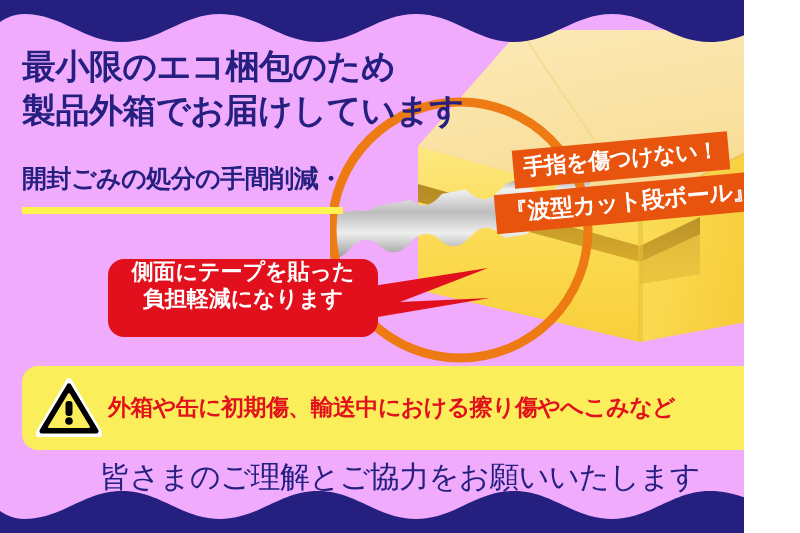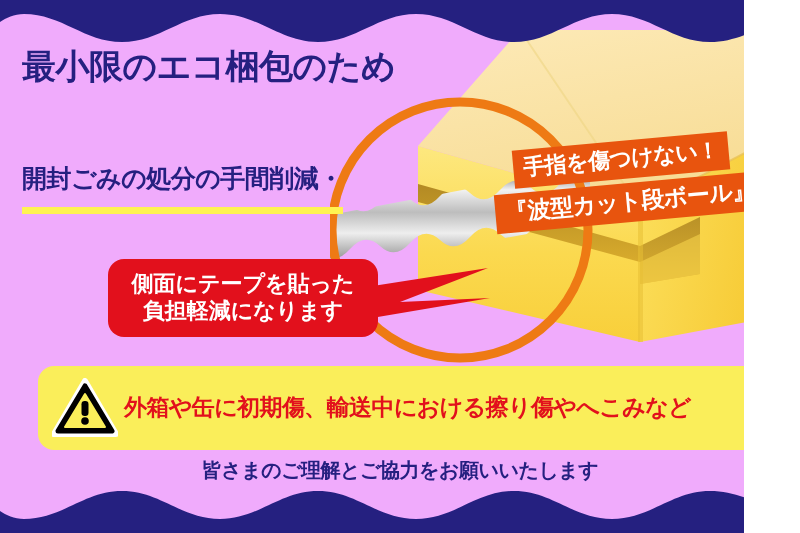--- a/index.html
+++ b/index.html
@@ -61,21 +61,21 @@
 
   
   #red-callout {
     position:absolute;
     left:108px; top:259px;
     width:270px; height:78px;
     background:#e2101c;
     border-radius:16px;
     z-index:5;
     display:flex; flex-direction:column;
-    align-items:center; justify-content:center;
+    align-items:center; justify-content:flex-start;
   }
   #red-callout .rc-line {
     display:block;
     color:#ffffff;
     font-weight:bold;
     font-size:22px;
     line-height:1.22;
     letter-spacing:0px;
     white-space:nowrap;
   }
@@ -107,21 +107,21 @@
     font-size:22px;
     letter-spacing:-0.5px;
   }
   #ob1 { left:18px; top:6px; }
   #ob2 { left:0px;  top:48px; }
   #ob2 span { font-size:23px; }
 
   
   #warning-box {
     position:absolute;
-    left:38px; top:366px;
+    left:22px; top:366px;
     width:756px; height:84px;
     background:#faee5a;
     border-radius:16px;
     z-index:5;
     display:flex; align-items:center;
   }
   #warn-icon { flex:0 0 auto; margin:0 6px 0 14px; }
   #warn-text { display:flex; flex-direction:column; justify-content:center; }
   #warn-text .wt-line {
     display:block;
@@ -134,22 +134,22 @@
   }
 
   
   #closing {
     position:absolute;
     left:0; top:457px;
     width:800px;
     text-align:center;
     z-index:5;
     color:#252080;
-    font-weight:bold;
-    font-size:20px;
+    font-weight:normal;
+    font-size:30px;
     letter-spacing:-0.5px;
     white-space:nowrap;
   }
 </style>
 </head>
 <body>
 
 <div id="banner">
 
   <svg class="wave top" viewBox="0 0 800 46" preserveAspectRatio="none">
@@ -225,20 +225,21 @@
 
     <ellipse cx="130" cy="218" rx="128" ry="128" fill="none" stroke="#ee7a14" stroke-width="9"></ellipse>
   </svg>
 
   <svg id="red-arrow" viewBox="0 0 140 70">
     <path d="M0,20 L128,0 L40,34 L130,30 L0,52 Z" fill="#e2101c"></path>
   </svg>
 
   <div id="headline">
     <span class="hl-line">最小限のエコ梱包のため</span>
+    <span class="hl-line">製品外箱でお届けしています</span>
   </div>
 
   <div id="subhead">
     <span class="sub-line">開封ごみの処分の手間削減・</span>
   </div>
 
   <div id="red-callout">
     <span class="rc-line">側面にテープを貼った</span>
     <span class="rc-line">負担軽減になります</span>
   </div>

